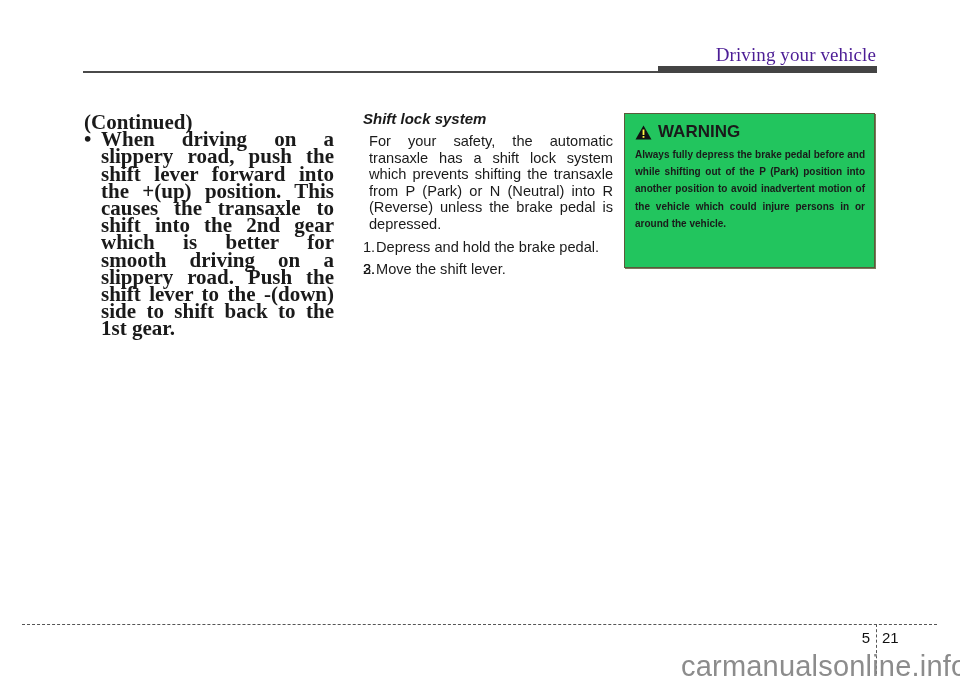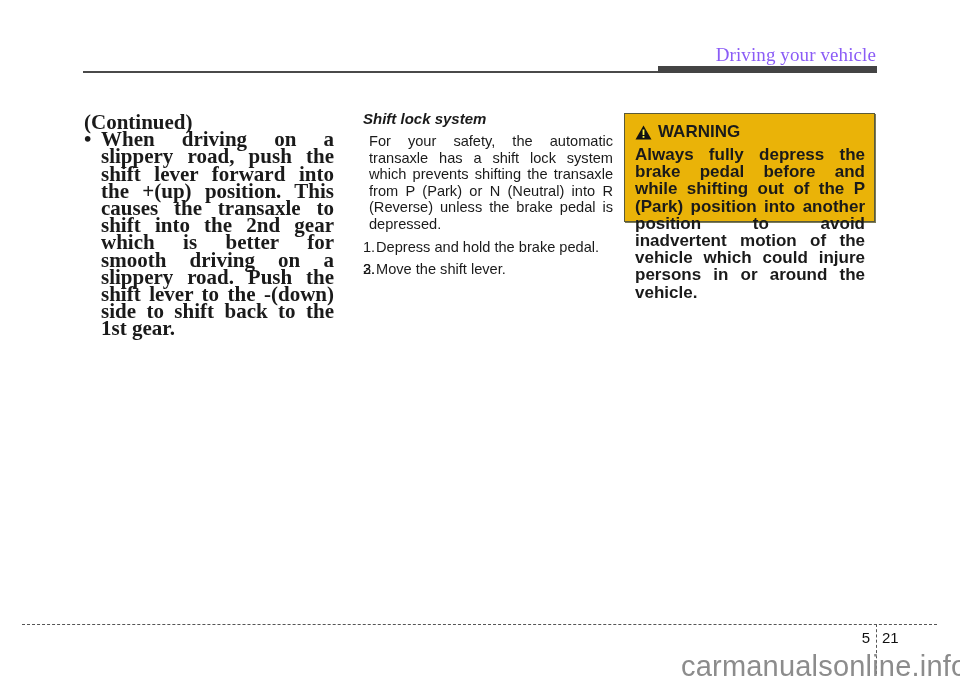--- a/index.html
+++ b/index.html
@@ -2,21 +2,21 @@
 <html><head>
 <meta charset="utf-8">
 <style>
   html, body { margin: 0; padding: 0; }
   body {
     width: 960px; height: 689px; position: relative; overflow: hidden;
     background: #ffffff; color: #1a1a1a;
   }
   .header-title {
     position: absolute; right: 84px; top: 44px;
-    font-family: "Liberation Serif", serif; font-size: 19px; color: #8b5cf6;
+    font-family: "Liberation Serif", serif; font-size: 19px; color: #4c1d95;
     letter-spacing: 0.1px;
   }
   .rule-thin {
     position: absolute; left: 83px; top: 71px; width: 577px; height: 2px; background: #4a4a4a;
   }
   .rule-thick {
     position: absolute; left: 658px; top: 66px; width: 219px; height: 7px; background: #444444;
   }
   .col-left {
     position: absolute; left: 84px; top: 114px; width: 250px;
@@ -30,30 +30,30 @@
     position: absolute; left: 363px; top: 110px; width: 250px;
     font-family: "Liberation Sans", sans-serif; font-size: 14.6px; line-height: 16.6px;
   }
   .col-mid h3 {
     margin: 0 0 5px 0; font-size: 15px; font-style: italic; font-weight: bold; line-height: 18px;
   }
   .col-mid p { margin: 0 0 6px 6px; text-align: justify; }
   .col-mid .step { position: relative; padding-left: 13px; margin: 0 0 6px 0; }
   .col-mid .step .num { position: absolute; left: 0; top: 0; }
   .warning-box {
-    position: absolute; left: 624px; top: 113px; width: 251px; height: 109px;
-    background: #eab308; border: 1px solid #5a5a3a; box-shadow: 1px 1px 0 #7a7a5a;
+    position: absolute; left: 624px; top: 113px; width: 251px; height: 155px;
+    background: #22c55e; border: 1px solid #5a5a3a; box-shadow: 1px 1px 0 #7a7a5a;
     box-sizing: border-box; padding: 8px 9px 0 10px;
     font-family: "Liberation Sans", sans-serif; font-weight: bold;
   }
   .warning-title {
     display: flex; align-items: center; font-size: 17px; line-height: 20px; margin-bottom: 4px;
   }
   .warning-title svg { margin-right: 6px; }
-  .warning-text { font-size: 17px; line-height: 17.2px; text-align: justify; }
+  .warning-text { font-size: 10px; line-height: 17.2px; text-align: justify; }
   .footer-rule {
     position: absolute; left: 22px; top: 624px; width: 915px; height: 0;
     border-top: 1px dashed #555;
   }
   .footer-vert {
     position: absolute; left: 876px; top: 624px; width: 0; height: 50px;
     border-left: 1px dashed #555;
   }
   .page-chapter {
     position: absolute; right: 90px; top: 629px;

